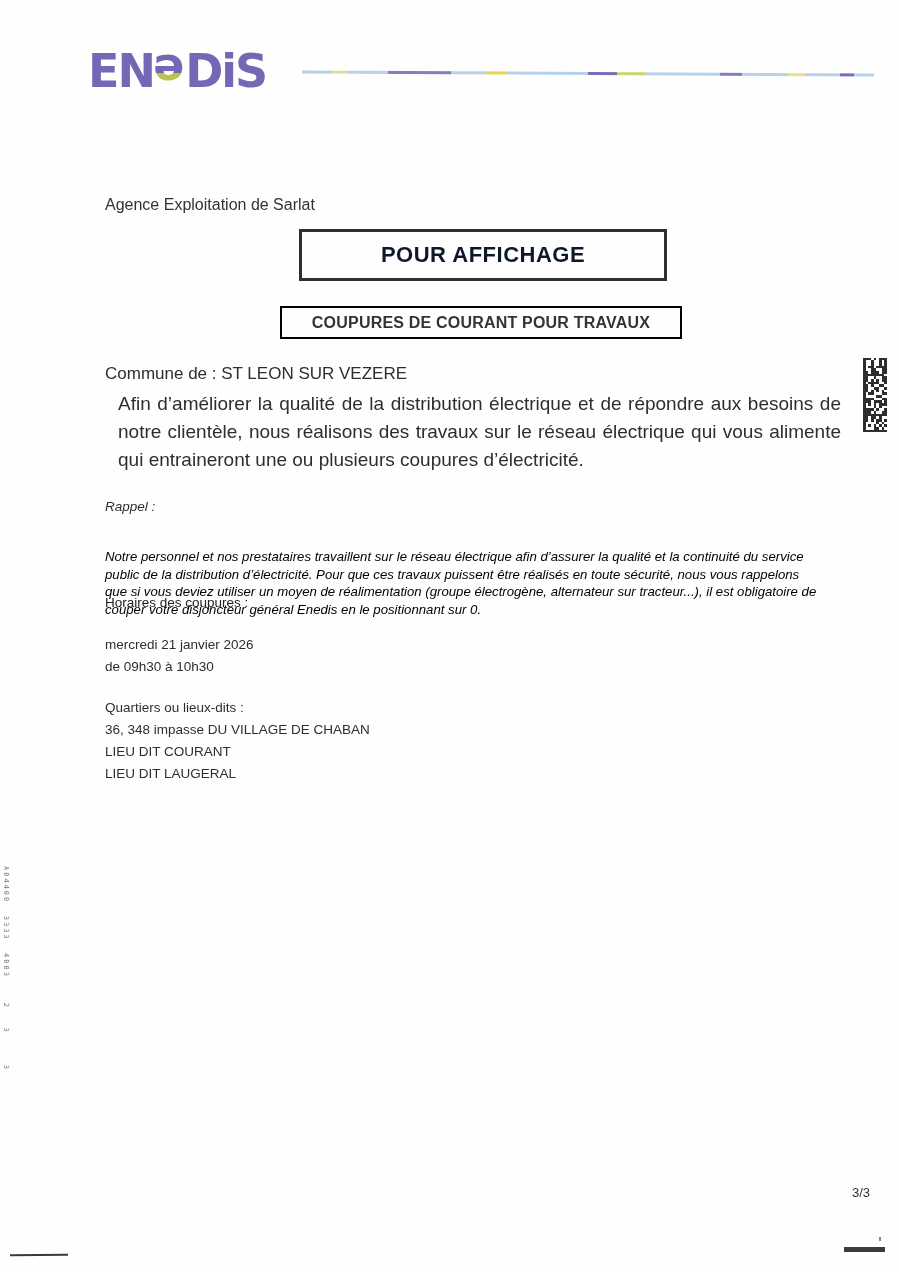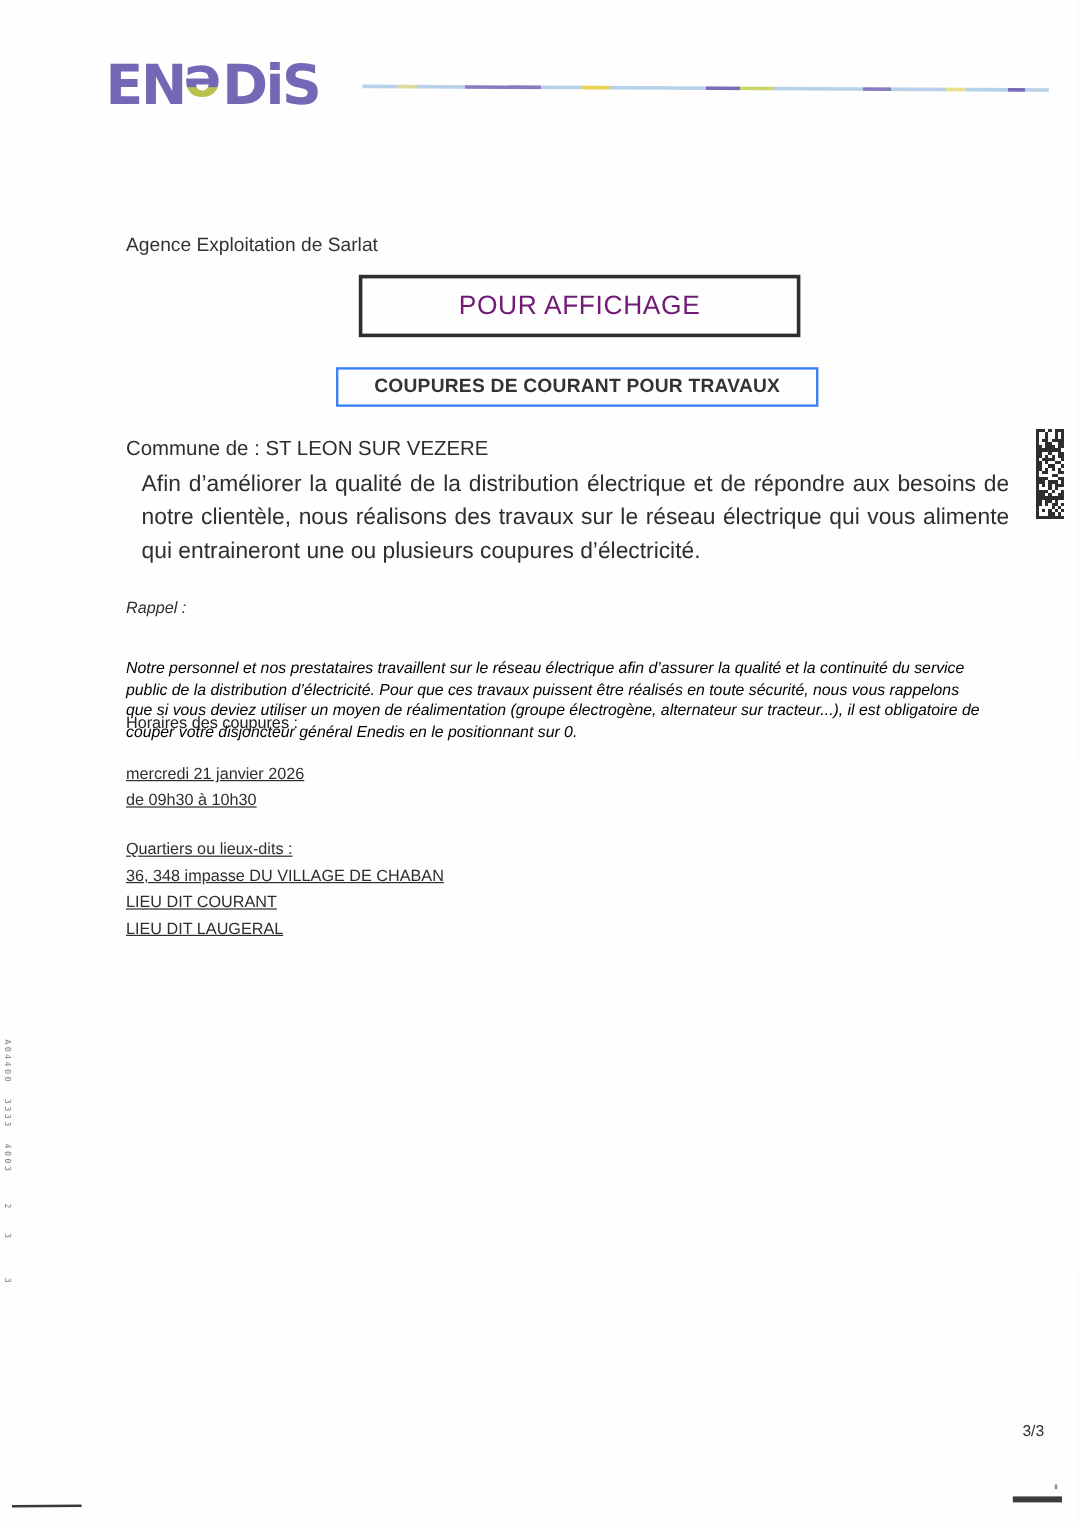--- a/index.html
+++ b/index.html
@@ -33,40 +33,40 @@
       #cbd56a 55% 60%, #b7d2e8 60% 73%, #887cc0 73% 77%, #b7d2e8 77% 85%,
       #e9df8d 85% 88%, #b7d2e8 88% 94%, #7a6cb8 94% 96.5%, #b7d2e8 96.5% 100%);
   }
 
   
   .agency { left:105px; top:196px; font-size:16px; color:#333; }
   .banner-box {
     left:299px; top:229px; width:362px; height:46px;
     border:3px solid #2e2e2e; display:flex; align-items:center; justify-content:center;
   }
-  .banner-box .txt { font-size:22px; font-weight:normal; color:#701a75; letter-spacing:0.5px; }
+  .banner-box .txt { font-size:22px; font-weight:bold; color:#0f172a; letter-spacing:0.5px; }
   .subtitle-box {
     left:280px; top:306px; width:398px; height:29px;
-    border:2px solid #3b82f6; display:flex; align-items:center; justify-content:center;
+    border:2px solid #000000; display:flex; align-items:center; justify-content:center;
   }
   .subtitle-box .txt { font-size:16px; font-weight:bold; color:#333; letter-spacing:0.2px; }
 
   
   .commune { left:105px; top:364px; font-size:17px; }
   .para { left:118px; width:723px; font-size:19px; line-height:28px; text-align:justify; }
   .para1 { top:390px; }
   .para2 { top:446px; }
   .rappel-label { left:105px; top:499px; font-size:13.5px; font-style:italic; }
   .rappel-label .ul { }
   .rappel-text {
     left:105px; top:548px; width:718px; font-size:13.2px; font-style:italic;
     line-height:17.5px; color:#000000;
   }
   .horaires { left:105px; top:595px; font-size:13.5px; font-weight:normal; color:#222; }
-  .line { left:105px; font-size:13.5px;text-decoration:underline; }
+  .line { left:105px; font-size:13.5px; }
   .date-line { top:637px; }
   .time-line { top:659px; }
   .quartiers { top:700px; }
   .loc0 { top:722px; }
   .loc1 { top:744px; }
   .loc2 { top:766px; }
 
   
   .barcode { left:863px; top:356px; width:24px; height:78px; }
   .vref {

